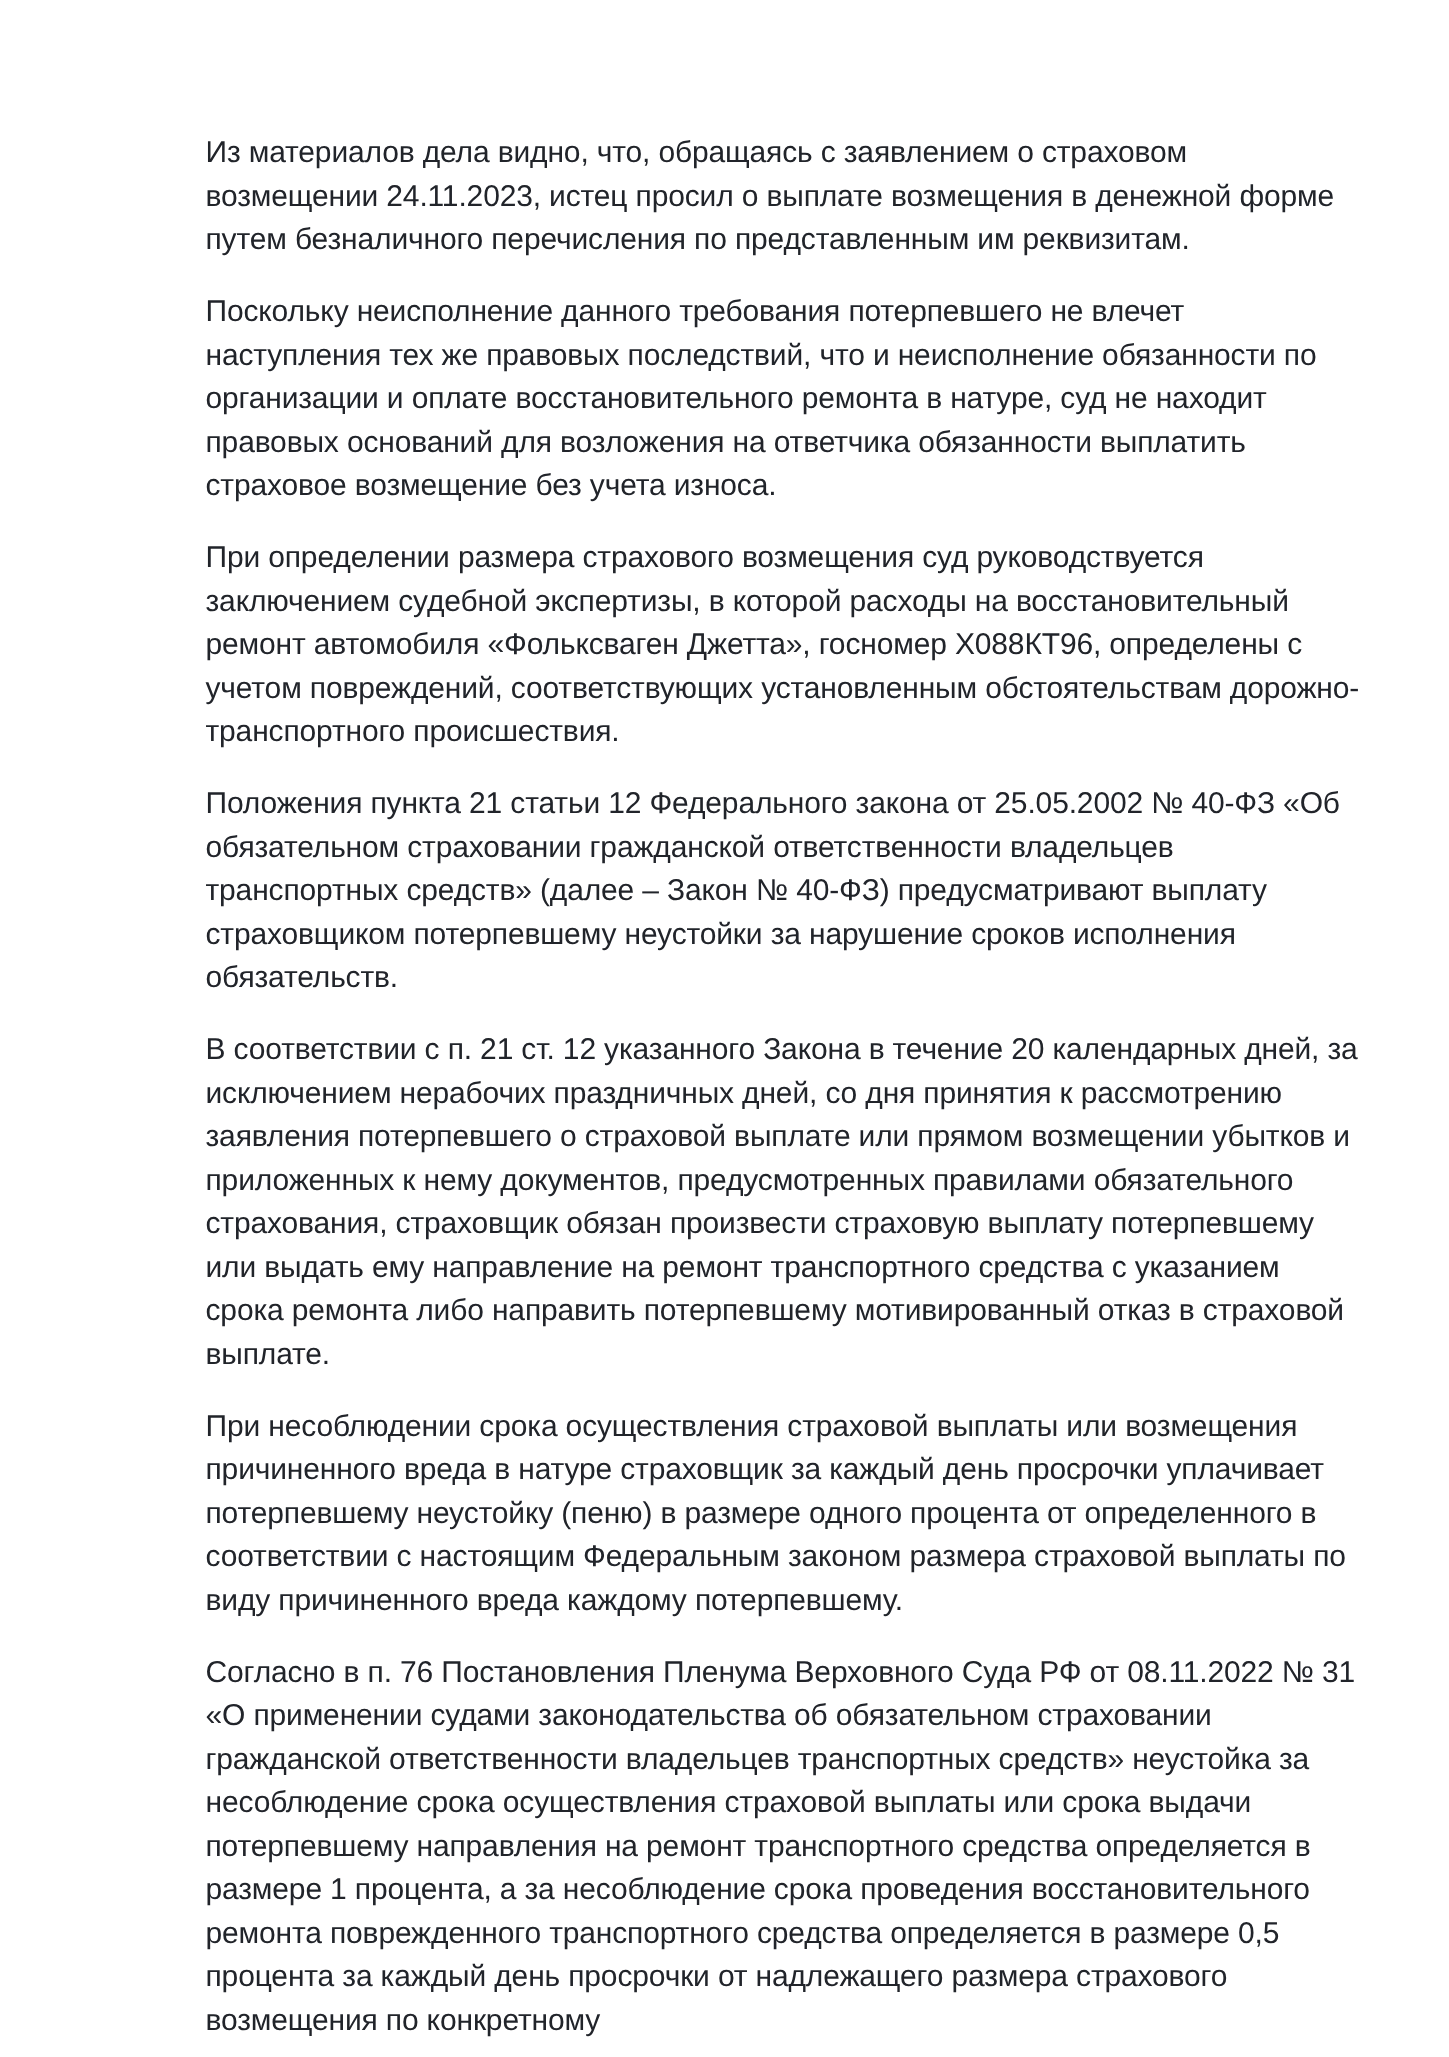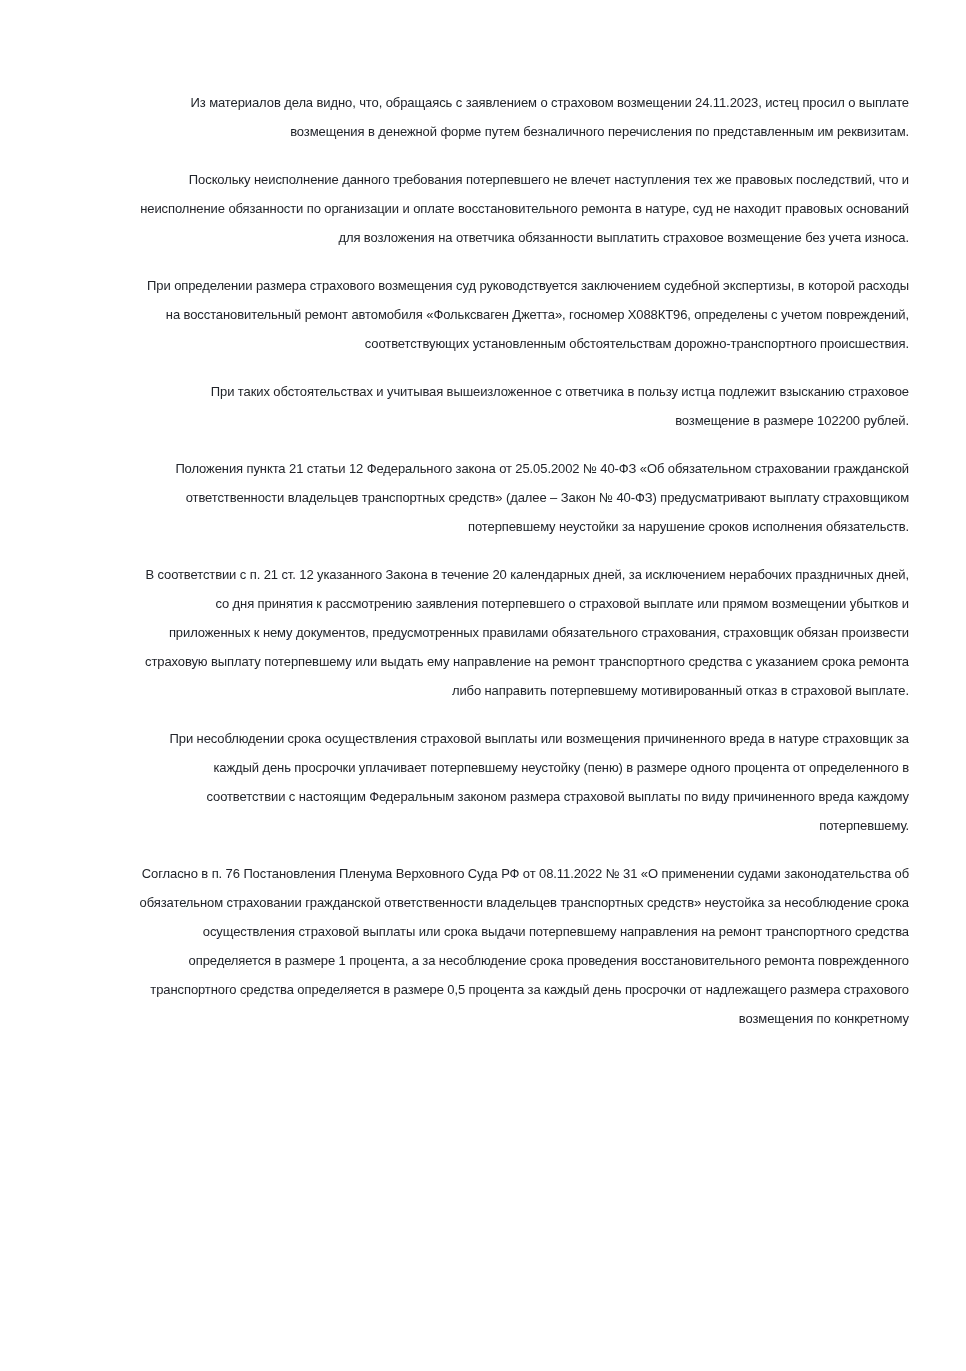--- a/index.html
+++ b/index.html
@@ -16,36 +16,35 @@
   }
   .doc-page {
     position: absolute;
     top: 88px;
     left: 137px;
     width: 772px;
     color: #21242a;
   }
   .doc-page p {
     margin: 0 0 19px 0;
-    font-size: 13px;
+    font-size: 20px;
     line-height: 29px;
     font-weight: 400;
     letter-spacing: -0.1px;
-    text-align: right;
+    text-align: left;
     white-space: pre-wrap;
   }
   .doc-page p:last-child {
     margin-bottom: 2px;
   }
 </style>
 </head>
 <body>
 
 <main class="doc-page">
   <p>Из материалов дела видно, что, обращаясь с заявлением о страховом возмещении 24.11.2023, истец просил о выплате возмещения в денежной форме путем безналичного перечисления по представленным им реквизитам.</p>
   <p>Поскольку неисполнение данного требования потерпевшего не влечет наступления тех же правовых последствий, что и неисполнение обязанности по организации и оплате восстановительного ремонта в натуре, суд не находит правовых оснований для возложения на ответчика обязанности выплатить страховое возмещение без учета износа.</p>
   <p>При определении размера страхового возмещения суд руководствуется заключением судебной экспертизы, в которой расходы на восстановительный ремонт автомобиля «Фольксваген Джетта», госномер Х088КТ96, определены с учетом повреждений, соответствующих установленным обстоятельствам дорожно-транспортного происшествия.</p>
-  <p>При таких обстоятельствах и учитывая вышеизложенное с ответчика в пользу истца подлежит взысканию страховое возмещение в размере 102200 рублей.</p>
   <p>Положения пункта 21 статьи 12 Федерального закона от 25.05.2002 № 40-ФЗ «Об обязательном страховании гражданской ответственности владельцев транспортных средств» (далее – Закон № 40-ФЗ) предусматривают выплату страховщиком потерпевшему неустойки за нарушение сроков исполнения обязательств.</p>
   <p>В соответствии с п. 21 ст. 12 указанного Закона в течение 20 календарных дней, за исключением нерабочих праздничных дней, со дня принятия к рассмотрению заявления потерпевшего о страховой выплате или прямом возмещении убытков и приложенных к нему документов, предусмотренных правилами обязательного страхования, страховщик обязан произвести страховую выплату потерпевшему или выдать ему направление на ремонт транспортного средства с указанием срока ремонта либо направить потерпевшему мотивированный отказ в страховой выплате.</p>
   <p>При несоблюдении срока осуществления страховой выплаты или возмещения причиненного вреда в натуре страховщик за каждый день просрочки уплачивает потерпевшему неустойку (пеню) в размере одного процента от определенного в соответствии с настоящим Федеральным законом размера страховой выплаты по виду причиненного вреда каждому потерпевшему.</p>
   <p>Согласно в п. 76 Постановления Пленума Верховного Суда РФ от 08.11.2022 № 31 «О применении судами законодательства об обязательном страховании гражданской ответственности владельцев транспортных средств» неустойка за несоблюдение срока осуществления страховой выплаты или срока выдачи потерпевшему направления на ремонт транспортного средства определяется в размере 1 процента, а за несоблюдение срока проведения восстановительного ремонта поврежденного транспортного средства определяется в размере 0,5 процента за каждый день просрочки от надлежащего размера страхового возмещения по конкретному</p>
 </main>
 
 </body></html>

